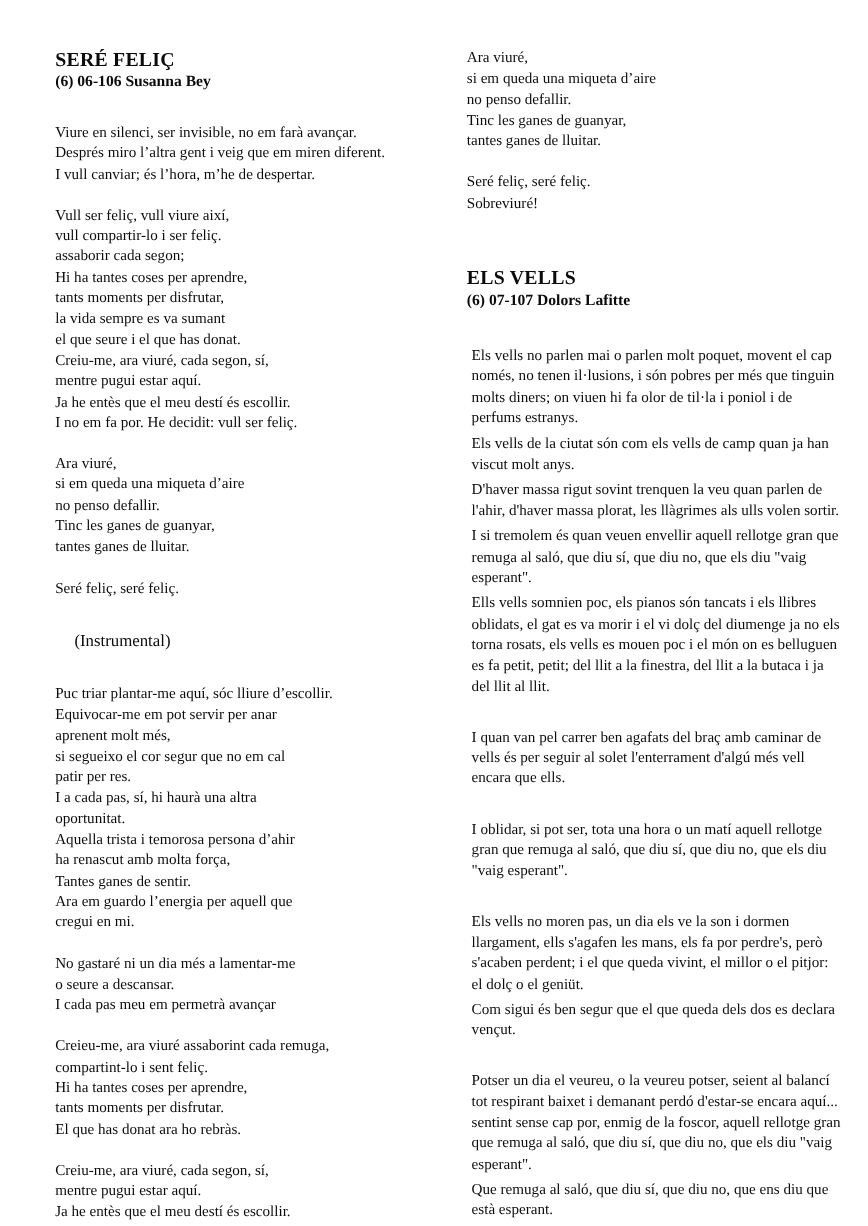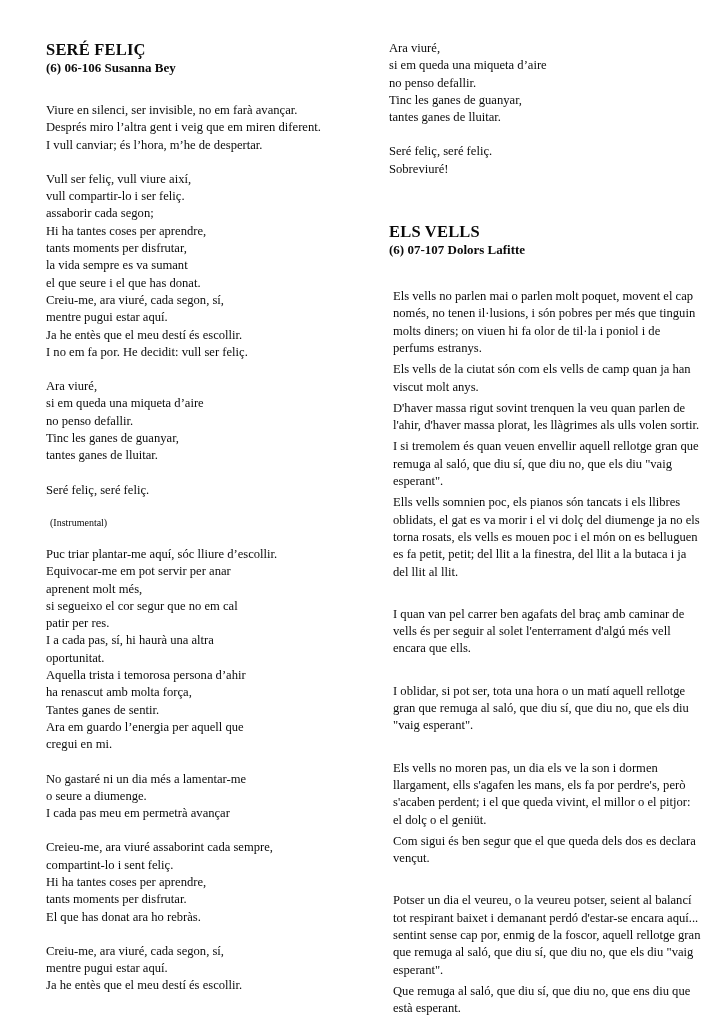--- a/index.html
+++ b/index.html
@@ -63,23 +63,23 @@
     display: block;
     white-space: pre-wrap;
   }
   .para {
     font-size: 12.6px;
     line-height: 17.3px;
     margin: 4px;
     text-align: left;
   }
   .small-note {
-    font-size: 10px;
+    font-size: 14px;
     line-height: 15px;
-    margin: 4px;
+    margin: 16px;
   }
 </style>
 </head>
 <body>
 
 <div class="page">
 
   <div class="column col-left">
 
     <h1 class="song-title">SERÉ FELIÇ</h1>
@@ -143,28 +143,28 @@
       <span class="line">ha renascut amb molta força,</span>
       <span class="line">Tantes ganes de sentir.</span>
       <span class="line">Ara em guardo l’energia per aquell que</span>
       <span class="line">cregui en mi.</span>
     </div>
 
     <div class="gap-md"></div>
 
     <div class="lines block">
       <span class="line">No gastaré ni un dia més a lamentar-me</span>
-      <span class="line">o seure a diumenge.</span>
+      <span class="line">o seure a descansar.</span>
       <span class="line">I cada pas meu em permetrà avançar</span>
     </div>
 
     <div class="gap-md"></div>
 
     <div class="lines block">
-      <span class="line">Creieu-me, ara viuré assaborint cada sempre,</span>
+      <span class="line">Creieu-me, ara viuré assaborint cada remuga,</span>
       <span class="line">compartint-lo i sent feliç.</span>
       <span class="line">Hi ha tantes coses per aprendre,</span>
       <span class="line">tants moments per disfrutar.</span>
       <span class="line">El que has donat ara ho rebràs.</span>
     </div>
 
     <div class="gap-md"></div>
 
     <div class="lines block">
       <span class="line">Creiu-me, ara viuré, cada segon, sí,</span>

